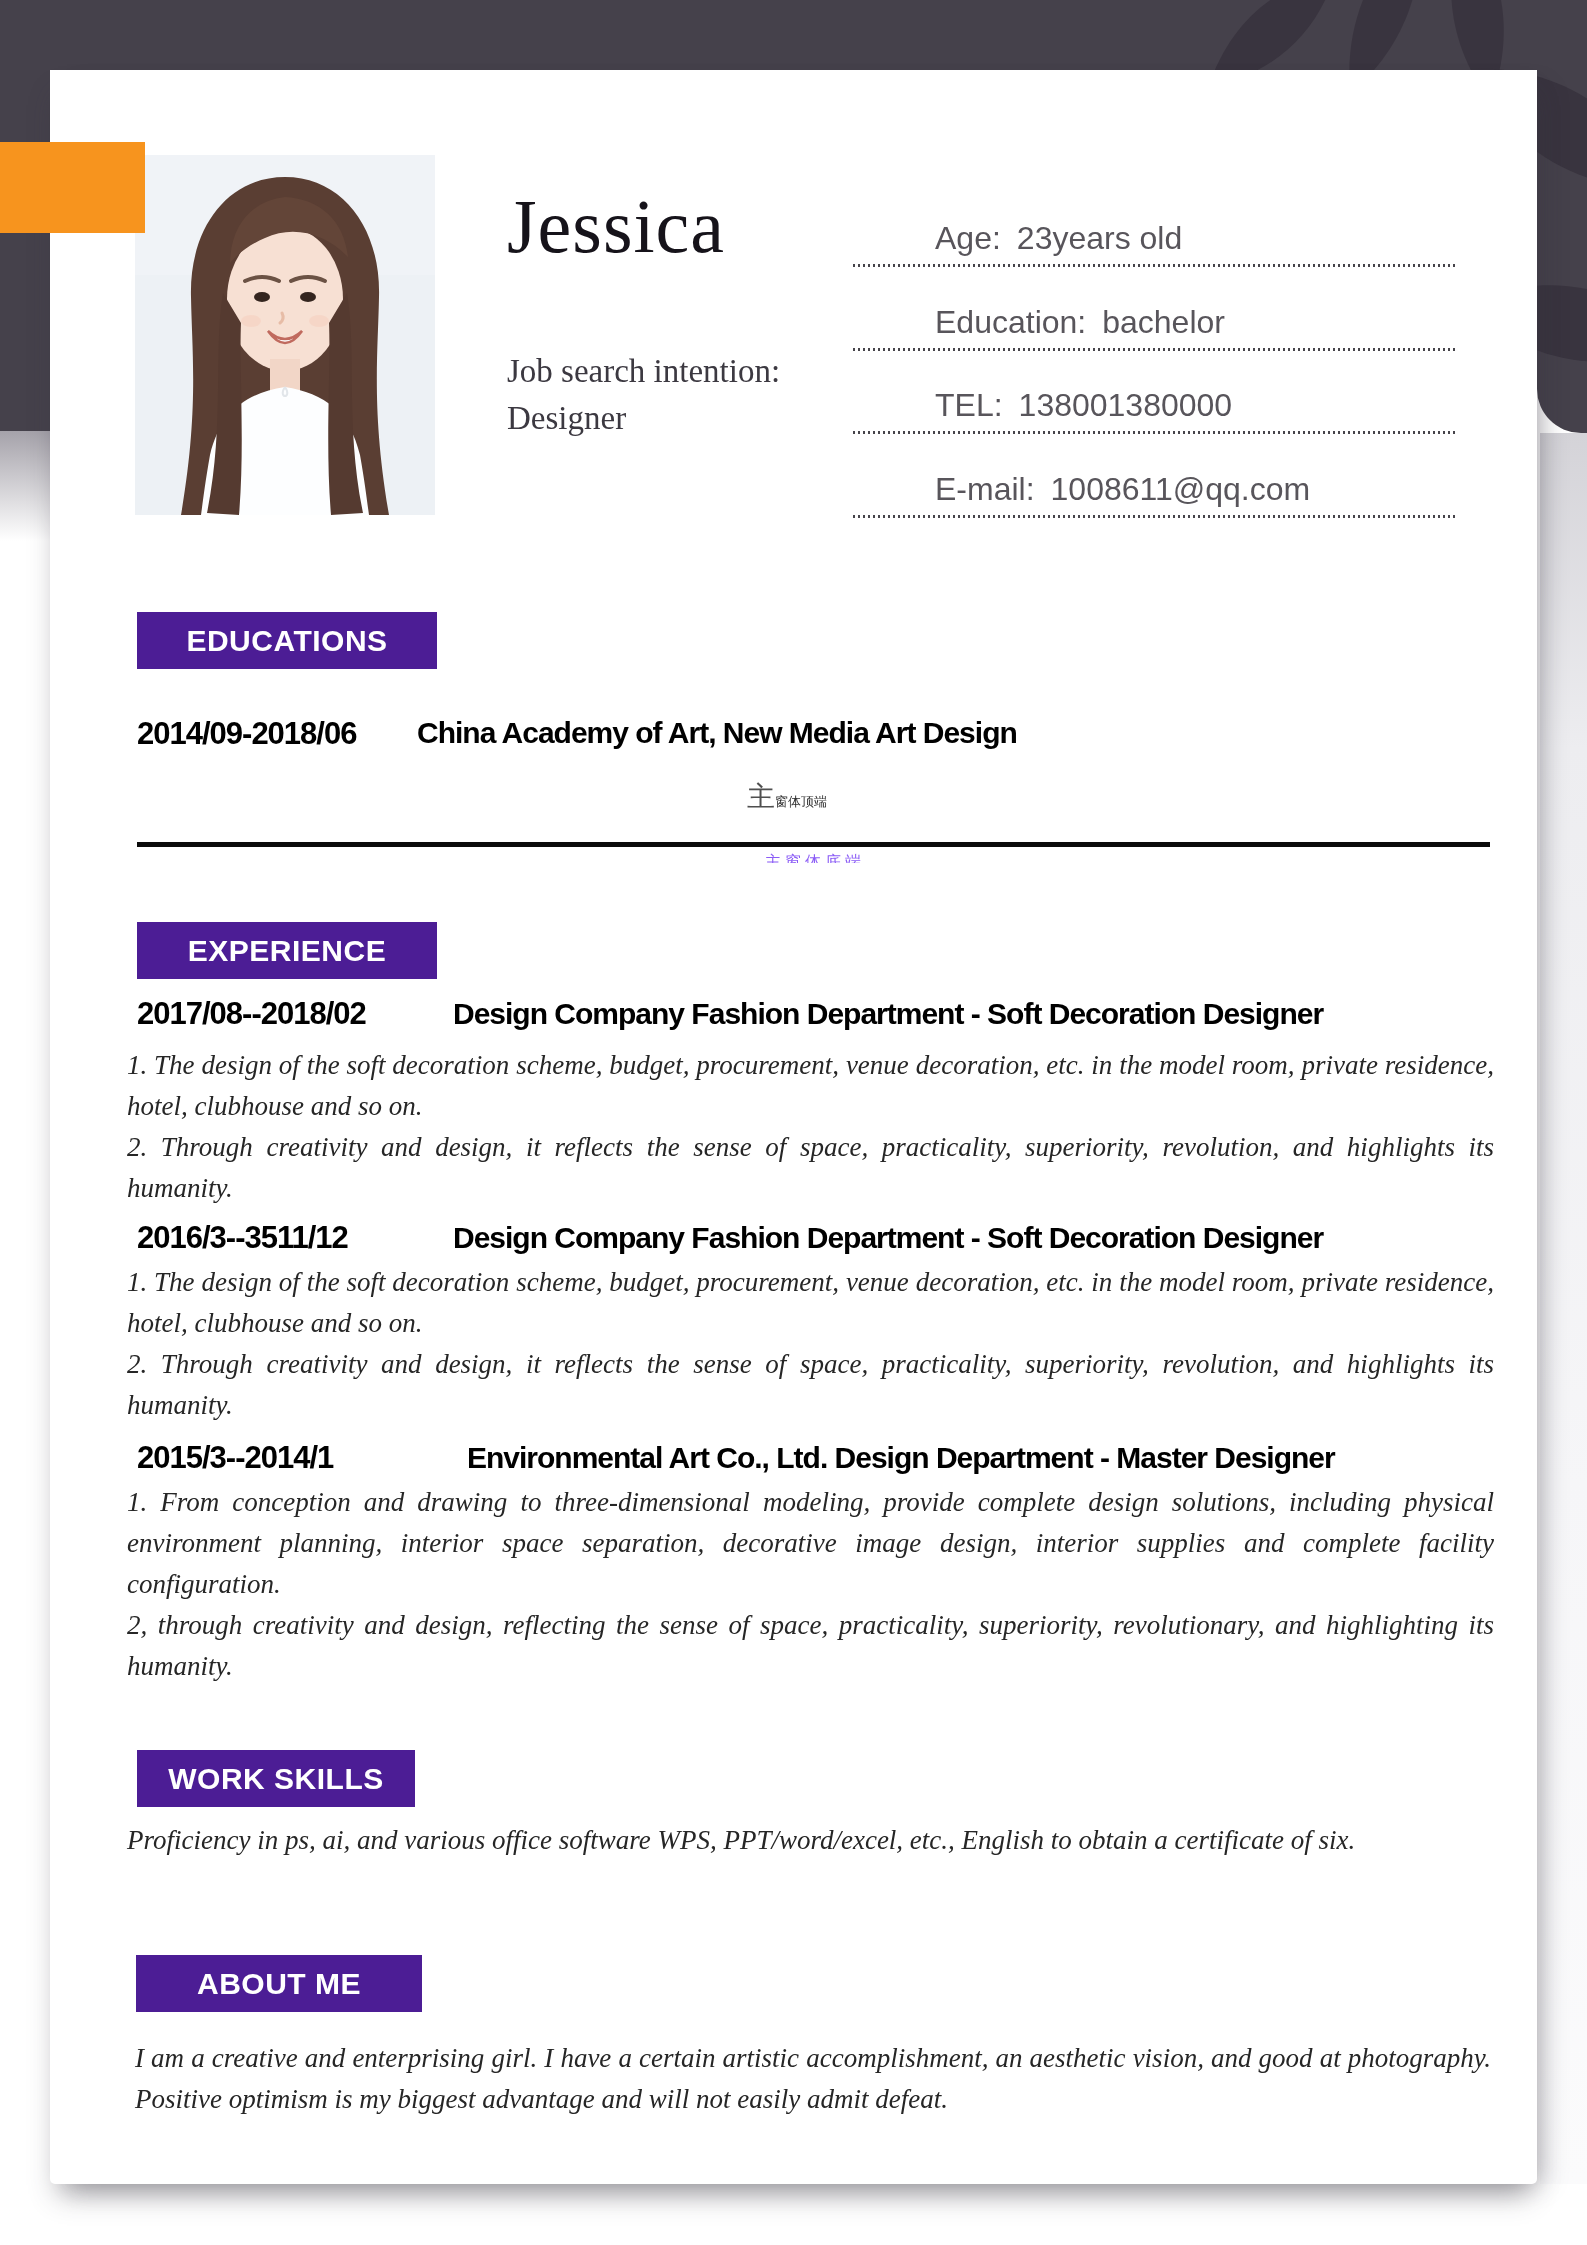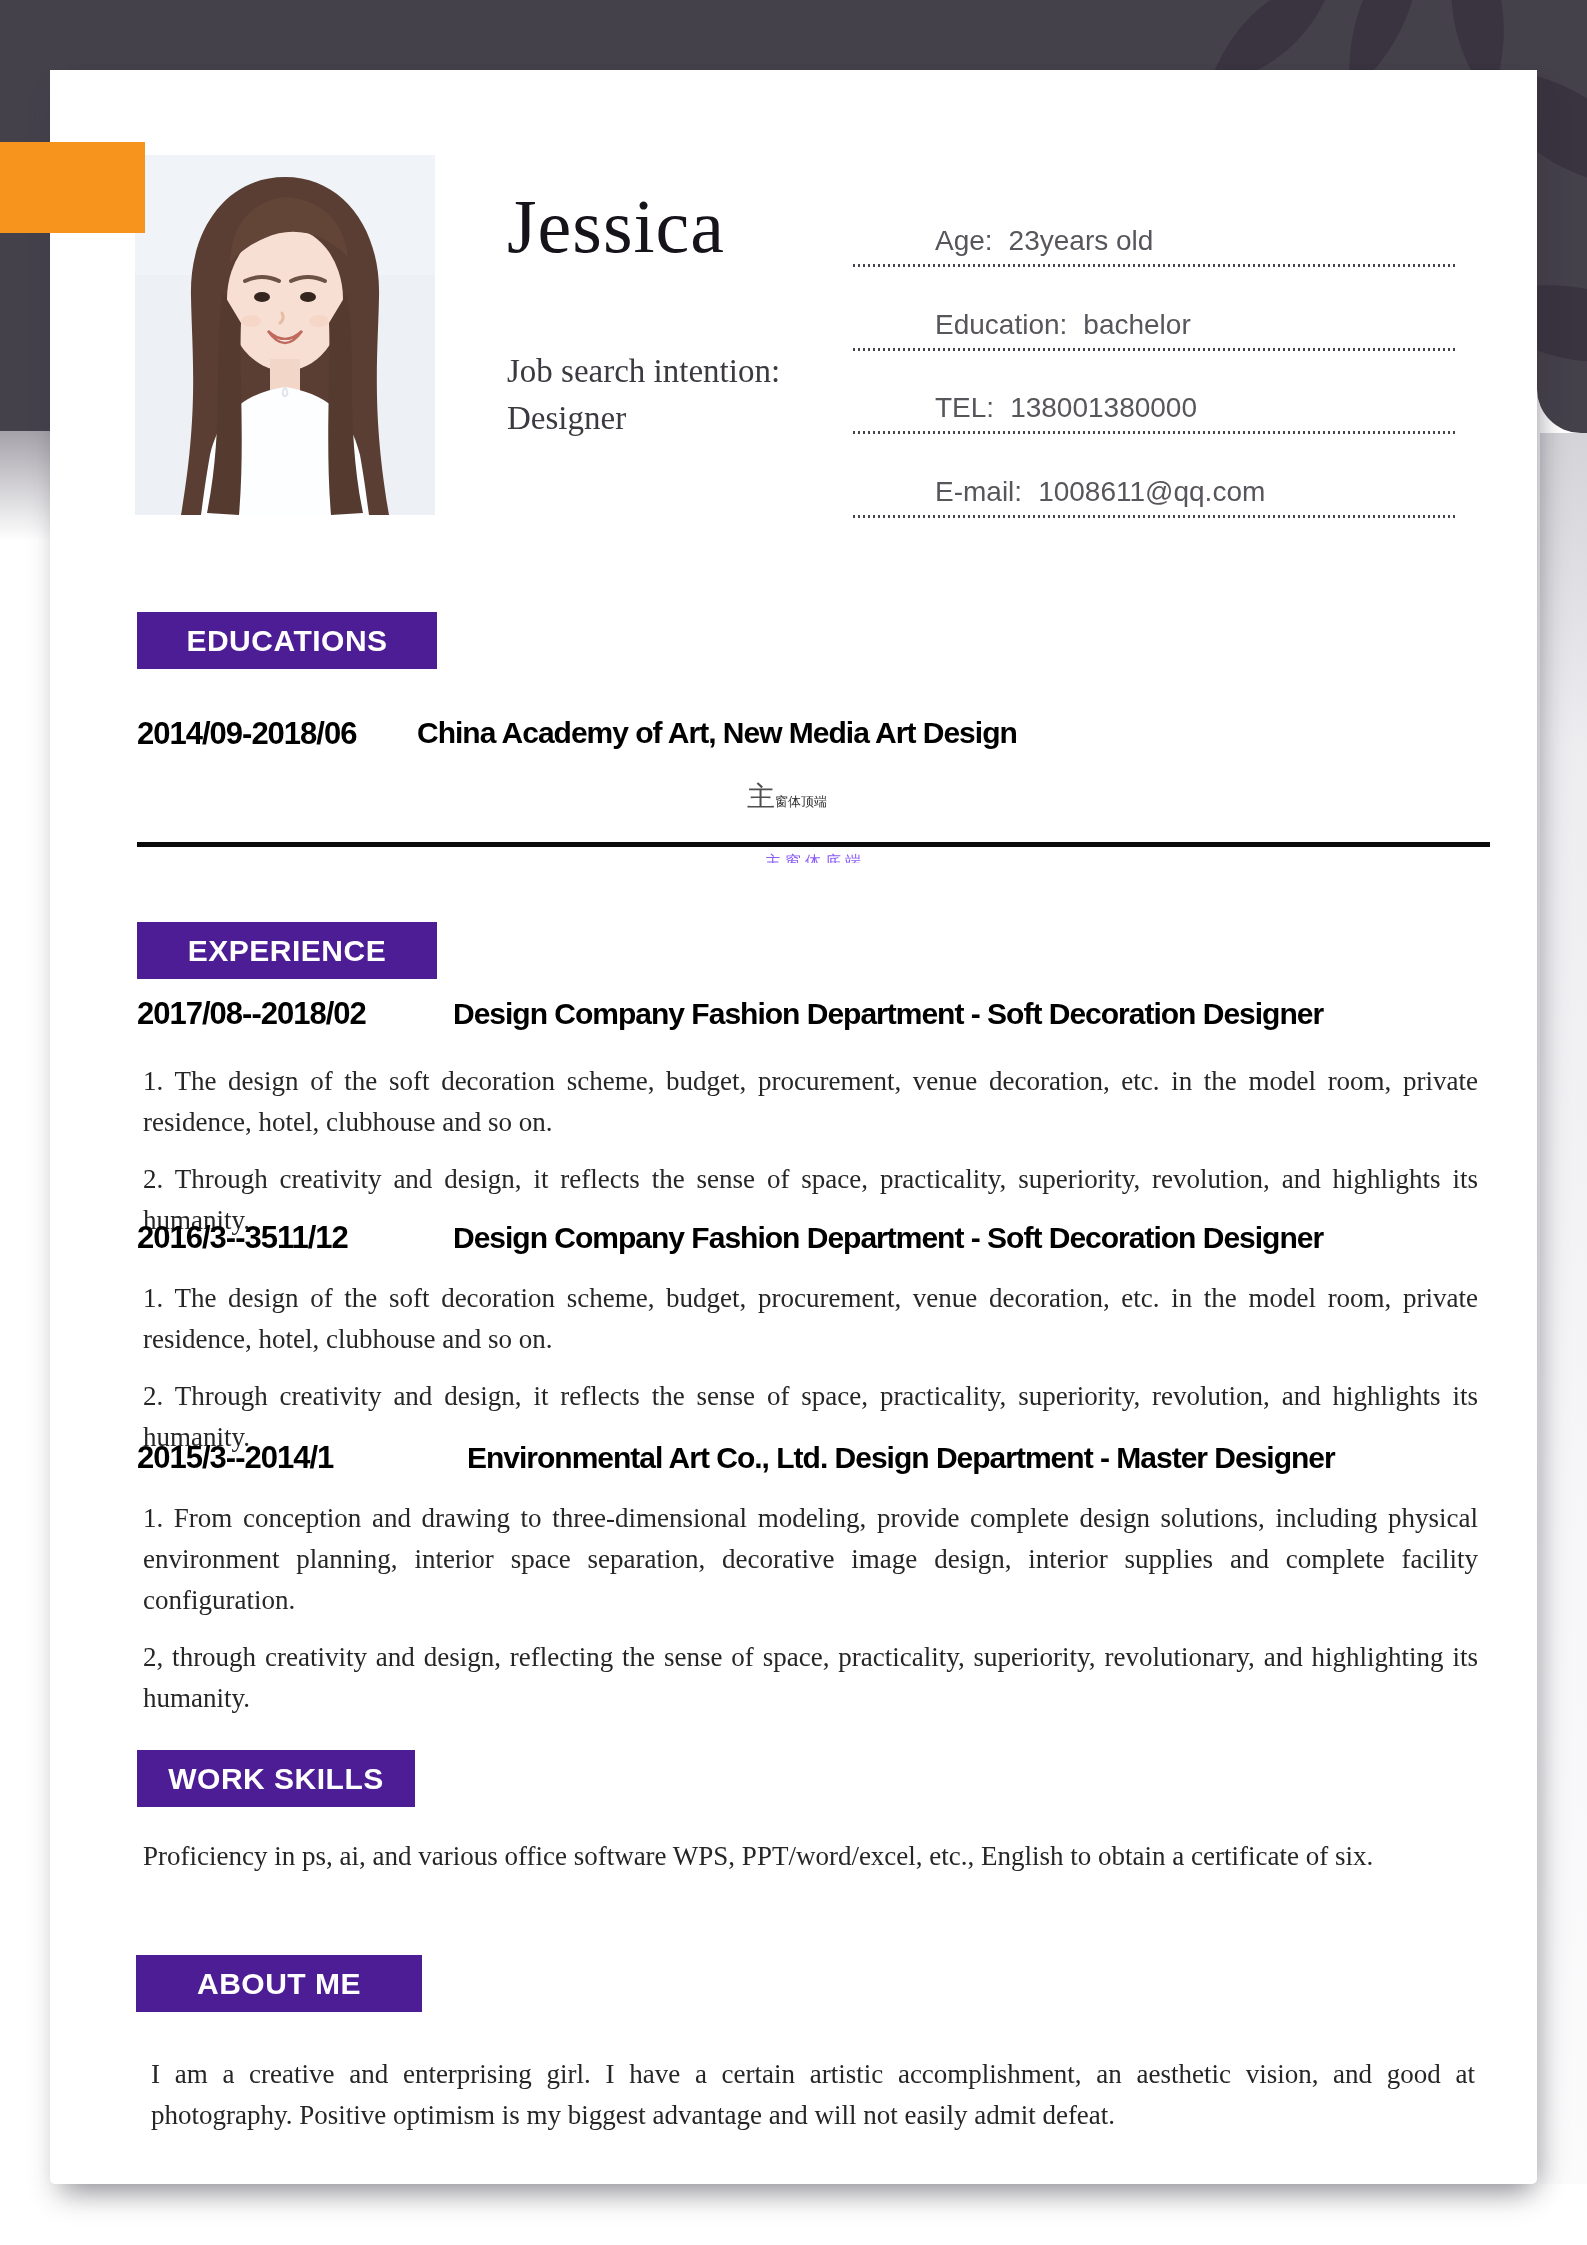--- a/index.html
+++ b/index.html
@@ -22,21 +22,21 @@
     border-bottom-left-radius:5px;border-bottom-right-radius:5px;
     box-shadow:0 18px 26px -8px rgba(55,53,62,.42), 16px 10px 24px -10px rgba(55,53,62,.25);}
   .orange-bar{position:absolute;left:0;top:142px;width:145px;height:91px;background:#f7941e;z-index:6;}
   
   .photo{position:absolute;left:85px;top:85px;width:300px;height:360px;overflow:hidden;}
   .name{position:absolute;left:457px;top:118px;font-family:"Liberation Serif",serif;
     font-size:76px;line-height:1;color:#16131a;letter-spacing:1px;}
   .intention{position:absolute;left:457px;top:278px;width:400px;font-family:"Liberation Serif",serif;
     font-size:33px;line-height:47px;color:#3c3941;}
   .contact{position:absolute;left:803px;width:604px;height:60px;}
-  .contact .txt{position:absolute;left:82px;bottom:10px;font-size:28px;color:#58555b;white-space:nowrap;}
+  .contact .txt{position:absolute;left:82px;bottom:10px;font-size:32px;color:#58555b;white-space:nowrap;}
   .contact .txt .lab{margin-right:16px;}
   .contact::after{content:"";position:absolute;left:0;right:0;bottom:0;height:3px;
     background-image:repeating-linear-gradient(to right,#46444a 0 2px,rgba(0,0,0,0) 2px 5px);}
   .c0{top:137px;} .c1{top:221px;} .c2{top:304px;} .c3{top:388px;}
   
   .secbox{position:absolute;background:#4c1d95;color:#ffffff;font-weight:bold;font-size:30px;
     text-align:center;line-height:57px;letter-spacing:.5px;height:57px;}
   .sec-edu{left:87px;top:542px;width:300px;}
   .sec-exp{left:87px;top:852px;width:300px;}
   .sec-skill{left:87px;top:1680px;width:278px;}
@@ -44,21 +44,21 @@
   
   .hrow{position:absolute;height:42px;white-space:nowrap;}
   .hdate,.htitle{font-weight:bold;color:#000;letter-spacing:-1px;font-size:31px;}
   .edu-row{left:87px;top:646px;}
   .edu-row .htitle{position:absolute;left:280px;top:0;font-size:30px;}
   .e1{left:87px;top:926px;} .e2{left:87px;top:1150px;} .e3{left:87px;top:1370px;}
   .hrow .jt{position:absolute;left:316px;top:1px;font-size:30px;}
   .e3 .jt{left:330px;}
   .body-text{position:absolute;left:77px;width:1367px;font-family:"Liberation Serif",serif;
     font-size:27px;line-height:41px;color:#262626;text-align:justify;}
-  .body-text p{margin:16px;}
+  .body-text p{margin:0;font-style:italic;}
   .b1{top:975px;} .b2{top:1192px;} .b3{top:1412px;}
   .skills-text{top:1750px;}
   .about-text{top:1968px;left:85px;width:1356px;}
   
   .artifact-top{position:absolute;left:697px;top:708px;color:#2f2f2f;white-space:nowrap;}
   .artifact-top .big{font-size:28px;color:#4f4f4f;}
   .artifact-top .small{font-size:13px;color:#2e2e2e;}
   .divider{position:absolute;left:87px;top:772px;width:1353px;height:5px;background:#0b0b0b;}
   .artifact-bottom{position:absolute;left:715px;top:782px;height:11px;overflow:hidden;
     font-size:16px;color:#8b5cf6;letter-spacing:4px;}

